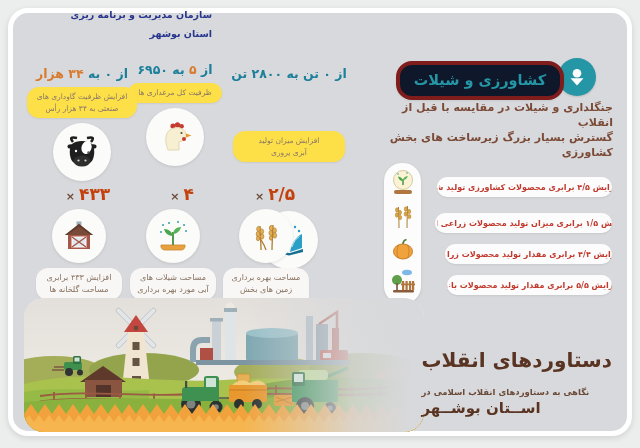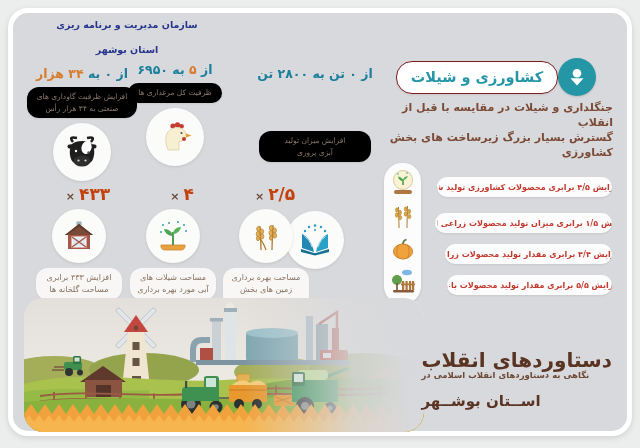--- a/index.html
+++ b/index.html
@@ -2,42 +2,42 @@
 <html lang="fa"><head>
 <meta charset="utf-8">
 <style>
   html,body{margin:0;padding:0;background:#e9eaec;font-family:"DejaVu Sans",sans-serif;}
   .canvas{position:relative;width:640px;height:448px;background:#eceded;overflow:hidden;}
   .card{position:absolute;left:8px;top:8px;right:8px;bottom:12px;background:#d8d9dc;
         border:5px solid #ffffff;border-radius:20px;box-shadow:0 2px 6px rgba(0,0,0,.12);}
   .stage{position:absolute;inset:0;}
 
   
-  .org{position:absolute;top:19px;left:42px;width:170px;text-align:center;
+  .org{position:absolute;top:9px;left:42px;width:170px;text-align:right;
        color:#27358c;font-weight:bold;direction:rtl;}
   .org .l1{font-size:9.5px;line-height:1.25;}
-  .org .l2{font-size:9.5px;line-height:1.25;margin-top:13px;}
+  .org .l2{font-size:9.5px;line-height:1.25;margin-top:7px;}
 
   .badge-circle{position:absolute;left:558px;top:58px;width:38px;height:38px;border-radius:50%;
        background:#2596a5;display:flex;align-items:center;justify-content:center;
        box-shadow:0 1px 2px rgba(0,0,0,.15);}
-  .badge-pill{position:absolute;left:396px;top:61px;width:160px;height:31px;background:#ffffff;
-       border:1px solid #7f1d1d;border-radius:16px;color:#2596a5;font-weight:bold;font-size:14.5px;
+  .badge-pill{position:absolute;left:396px;top:61px;width:160px;height:31px;background:#0f172a;
+       border:4px solid #7f1d1d;border-radius:16px;color:#2596a5;font-weight:bold;font-size:14.5px;
        line-height:31px;text-align:center;direction:rtl;box-shadow:0 1px 2px rgba(0,0,0,.08);}
   .desc{position:absolute;left:380px;top:101px;width:233px;text-align:right;direction:rtl;
        color:#7a4a36;font-weight:bold;font-size:11px;line-height:1.35;}
 
   
   .tstat{position:absolute;display:flex;flex-direction:column;align-items:center;gap:4px;justify-content:flex-end;}
-  .t1{left:251px;top:66px;width:128px;gap:48px;}
+  .t1{left:225px;top:66px;width:128px;gap:48px;}
   .t2{left:118px;top:62px;width:114px;}
   .t3{left:26px;top:66px;width:112px;}
   .theading{direction:rtl;font-weight:bold;font-size:12.5px;white-space:nowrap;height:17px;}
   .hp-teal{color:#1c7f9b;} .hp-orange{color:#d97b2e;}
-  .tpill{background:#000000;border-radius:12px;padding:4px 6px;font-size:7.5px;color:#8a7668;
+  .tpill{background:#fde047;border-radius:12px;padding:4px 6px;font-size:7.5px;color:#8a7668;
        text-align:center;direction:rtl;line-height:1.55;box-shadow:0 1px 2px rgba(0,0,0,.07);min-height:12px;}
   .t1 .tpill{width:100px;} .t2 .tpill{width:82px;} .t3 .tpill{width:98px;}
   .ticon{width:58px;height:58px;border-radius:50%;background:#fbfbfa;display:flex;align-items:center;
        justify-content:center;box-shadow:0 1px 3px rgba(0,0,0,.10);margin-top:1px;}
 
   
   .mstat{position:absolute;display:flex;flex-direction:column;align-items:center;gap:5px;}
   .m1{left:220px;top:184px;width:92px;}
   .m2{left:127px;top:184px;width:92px;}
   .m3{left:33px;top:184px;width:92px;}
@@ -68,22 +68,22 @@
   
   .farm{position:absolute;left:24px;top:298px;width:400px;height:134px;border-radius:20px;
        overflow:hidden;box-shadow:inset 0 0 0 2px rgba(255,255,255,.45);}
   .farm svg{display:block;width:100%;height:100%;}
   .farm-fade{position:absolute;inset:0;border-radius:20px;
        background:linear-gradient(to right,rgba(216,217,220,0) 55%,rgba(216,217,220,.85) 82%,#d8d9dc 97%);}
 
   
   .footer{position:absolute;right:28px;top:350px;text-align:left;direction:rtl;color:#5a3423;}
   .f-title{font-size:20px;font-weight:bold;line-height:1;}
-  .f-sub{font-size:8.5px;font-weight:bold;color:#6b4a38;margin-top:0;}
-  .f-region{font-size:15px;font-weight:bold;margin-top:12px;}
+  .f-sub{font-size:8.5px;font-weight:bold;color:#6b4a38;margin-top:17px;}
+  .f-region{font-size:15px;font-weight:bold;margin-top:2px;}
 </style>
 </head>
 <body>
 
 <div class="canvas">
  <div class="card"></div>
  <div class="stage">
 
   <div class="org">
     <div class="l1">سازمان مدیریت و برنامه ریزی</div>

